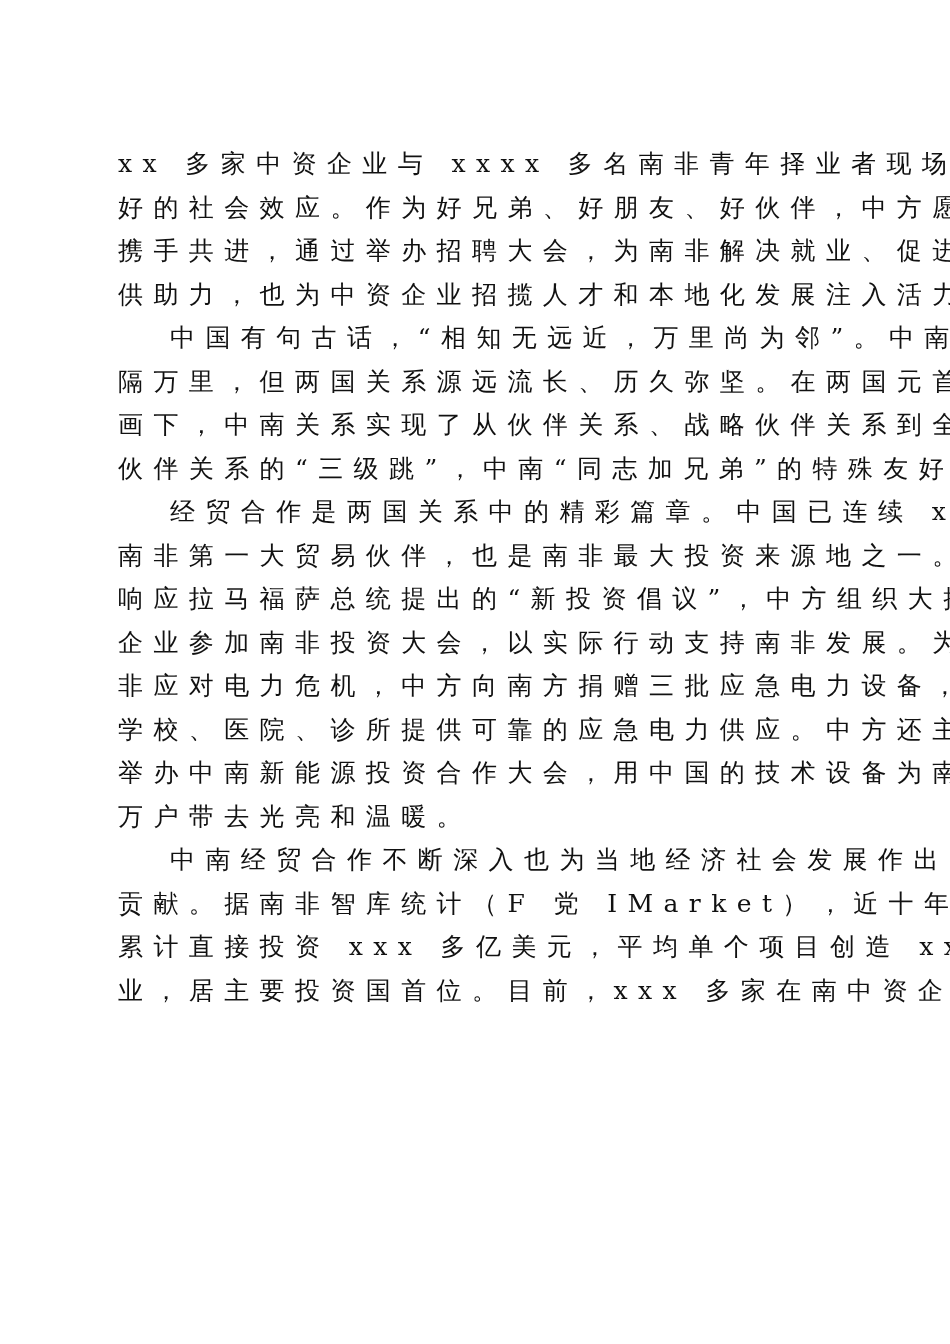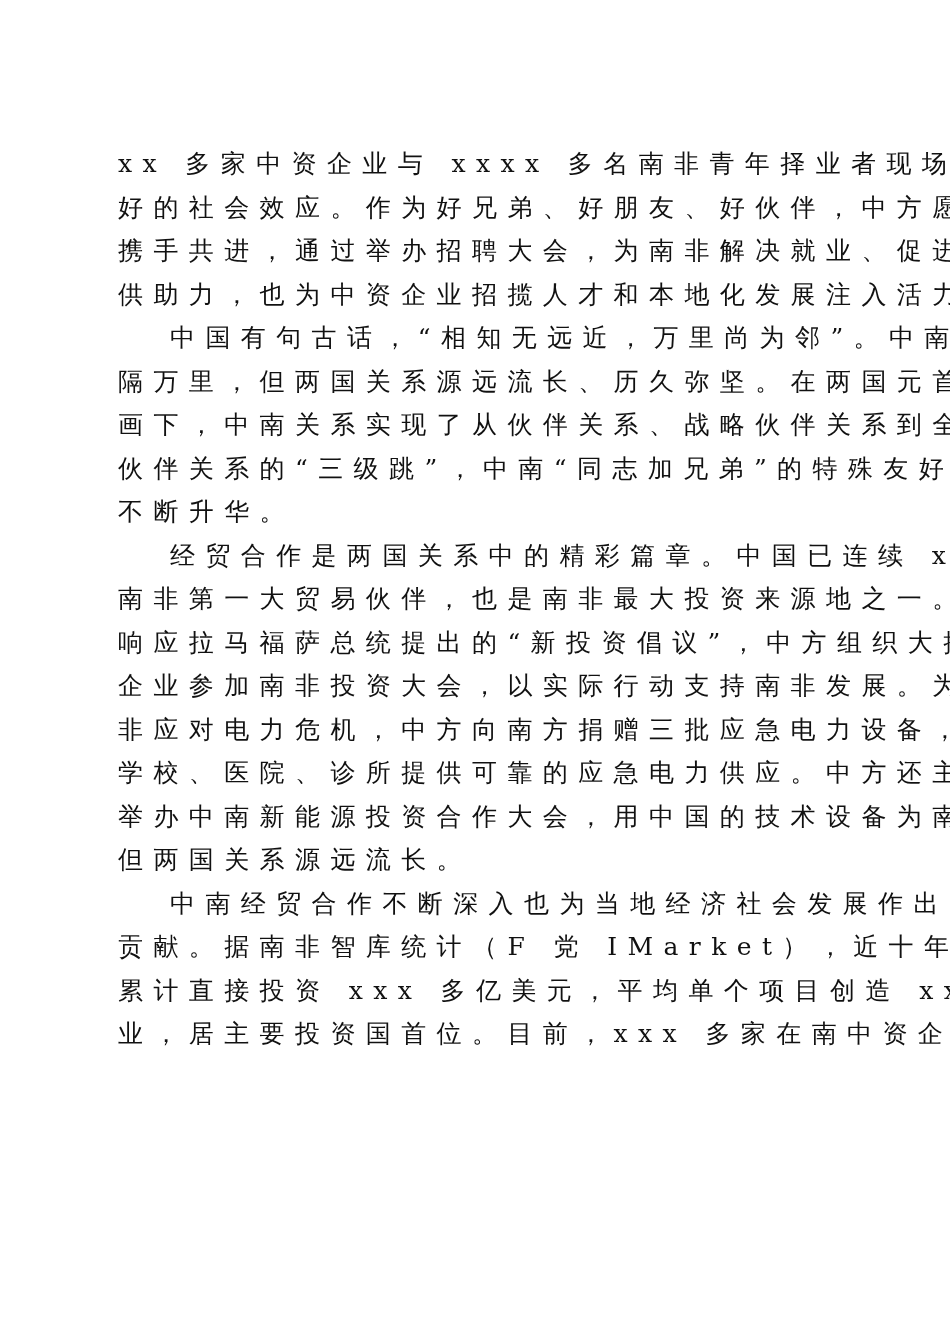--- a/index.html
+++ b/index.html
@@ -26,32 +26,31 @@
       <span class="line">携手共进，通过举办招聘大会，为南非解决就业、促进发展提</span>
       <span class="line">供助力，也为中资企业招揽人才和本地化发展注入活力。</span>
     </div>
 
 
     <div>
       <span class="line indent">中国有句古话，“相知无远近，万里尚为邻”。中南虽远</span>
       <span class="line">隔万里，但两国关系源远流长、历久弥坚。在两国元首亲自擘</span>
       <span class="line">画下，中南关系实现了从伙伴关系、战略伙伴关系到全面战略</span>
       <span class="line">伙伴关系的“三级跳”，中南“同志加兄弟”的特殊友好情谊</span>
-      <span class="line">不断升华。</span>
     </div>
 
     <div>
       <span class="line indent">经贸合作是两国关系中的精彩篇章。中国已连续 xx 年成为</span>
       <span class="line">南非第一大贸易伙伴，也是南非最大投资来源地之一。为积极</span>
       <span class="line">响应拉马福萨总统提出的“新投资倡议”，中方组织大批优质</span>
       <span class="line">企业参加南非投资大会，以实际行动支持南非发展。为助力南</span>
       <span class="line">非应对电力危机，中方向南方捐赠三批应急电力设备，为南非</span>
       <span class="line">学校、医院、诊所提供可靠的应急电力供应。中方还主动策划</span>
       <span class="line">举办中南新能源投资合作大会，用中国的技术设备为南非千家</span>
-      <span class="line">但两国关系源远流长。</span>
+      <span class="line">万户带去光亮和温暖。</span>
     </div>
 
     <div>
       <span class="line indent">中南经贸合作不断深入也为当地经济社会发展作出了突出</span>
       <span class="line">贡献。据南非智库统计（F 党 IMarket），近十年来，中国对南</span>
       <span class="line">累计直接投资 xxx 多亿美元，平均单个项目创造 xxx 个本地就</span>
       <span class="line">业，居主要投资国首位。目前，xxx 多家在南中资企业累计为</span>
     </div>
 
   </div>

